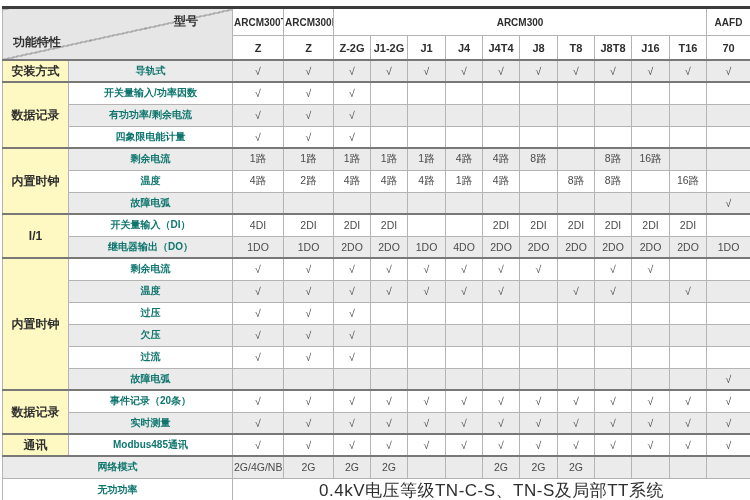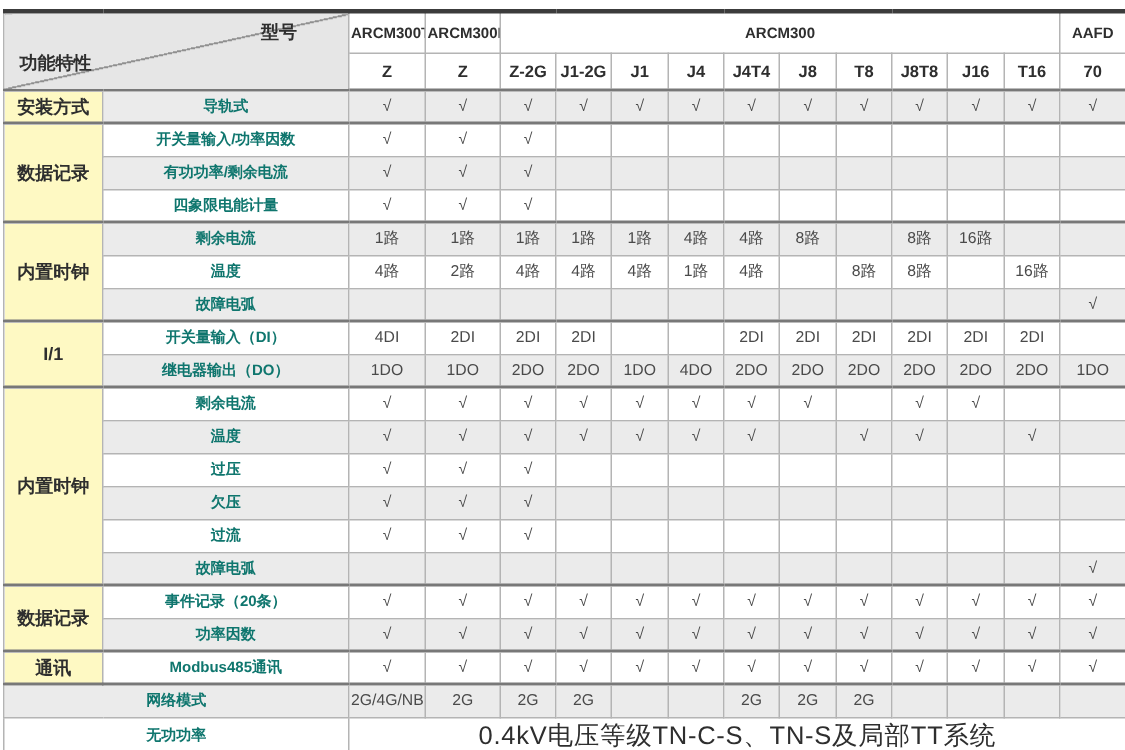--- a/index.html
+++ b/index.html
@@ -344,21 +344,21 @@
           <td class="val">√</td>
           <td class="val">√</td>
           <td class="val">√</td>
           <td class="val">√</td>
           <td class="val">√</td>
           <td class="val">√</td>
           <td class="val">√</td>
           <td class="val">√</td>
         </tr>
         <tr class="body-row stripe">
-          <td class="feat">功率因数</td>
+          <td class="feat">实时测量</td>
           <td class="val">√</td>
           <td class="val">√</td>
           <td class="val">√</td>
           <td class="val">√</td>
           <td class="val">√</td>
           <td class="val">√</td>
           <td class="val">√</td>
           <td class="val">√</td>
           <td class="val">√</td>
           <td class="val">√</td>

